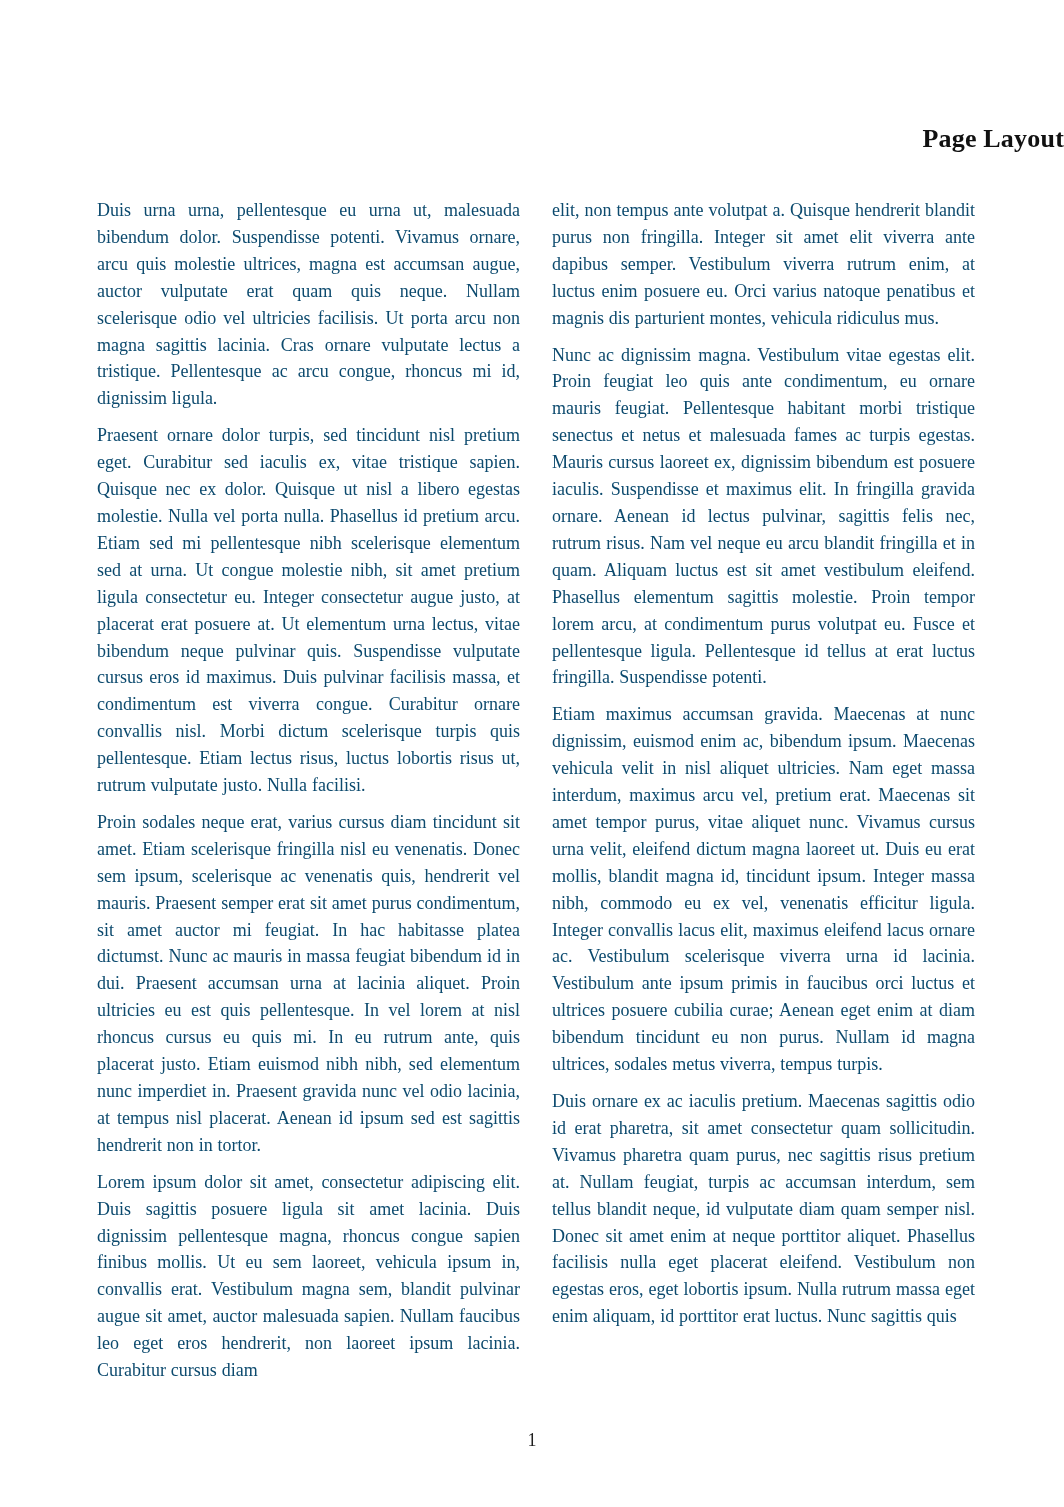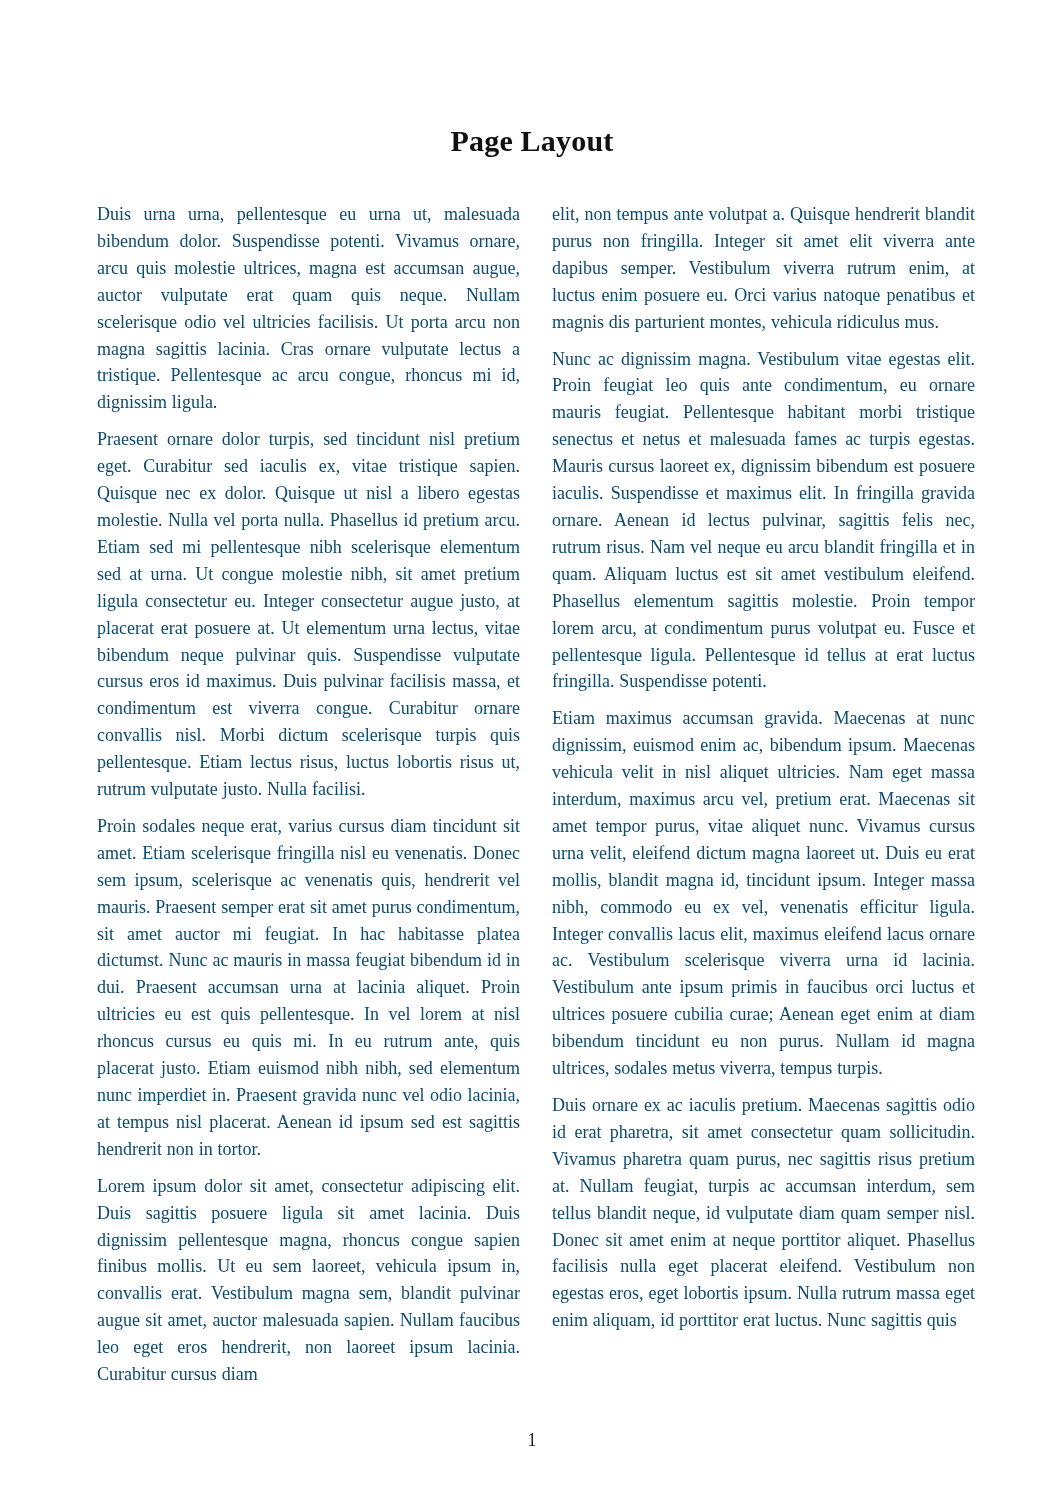--- a/index.html
+++ b/index.html
@@ -12,22 +12,22 @@
     width: 1064px;
     height: 1507px;
     background: #ffffff;
     color: #1e1e1e;
     font-family: "Liberation Serif", serif;
     overflow: hidden;
   }
   .doc-title {
     margin: 0;
     padding-top: 124px;
-    text-align: center;
-    font-size: 30px;
+    text-align: right;
+    font-size: 26px;
     font-weight: bold;
     letter-spacing: 0.2px;
     color: #111111;
   }
   .cols {
     display: flex;
     gap: 32px;
     margin-left: 97px;
     margin-right: 89px;
     margin-top: 43px;

